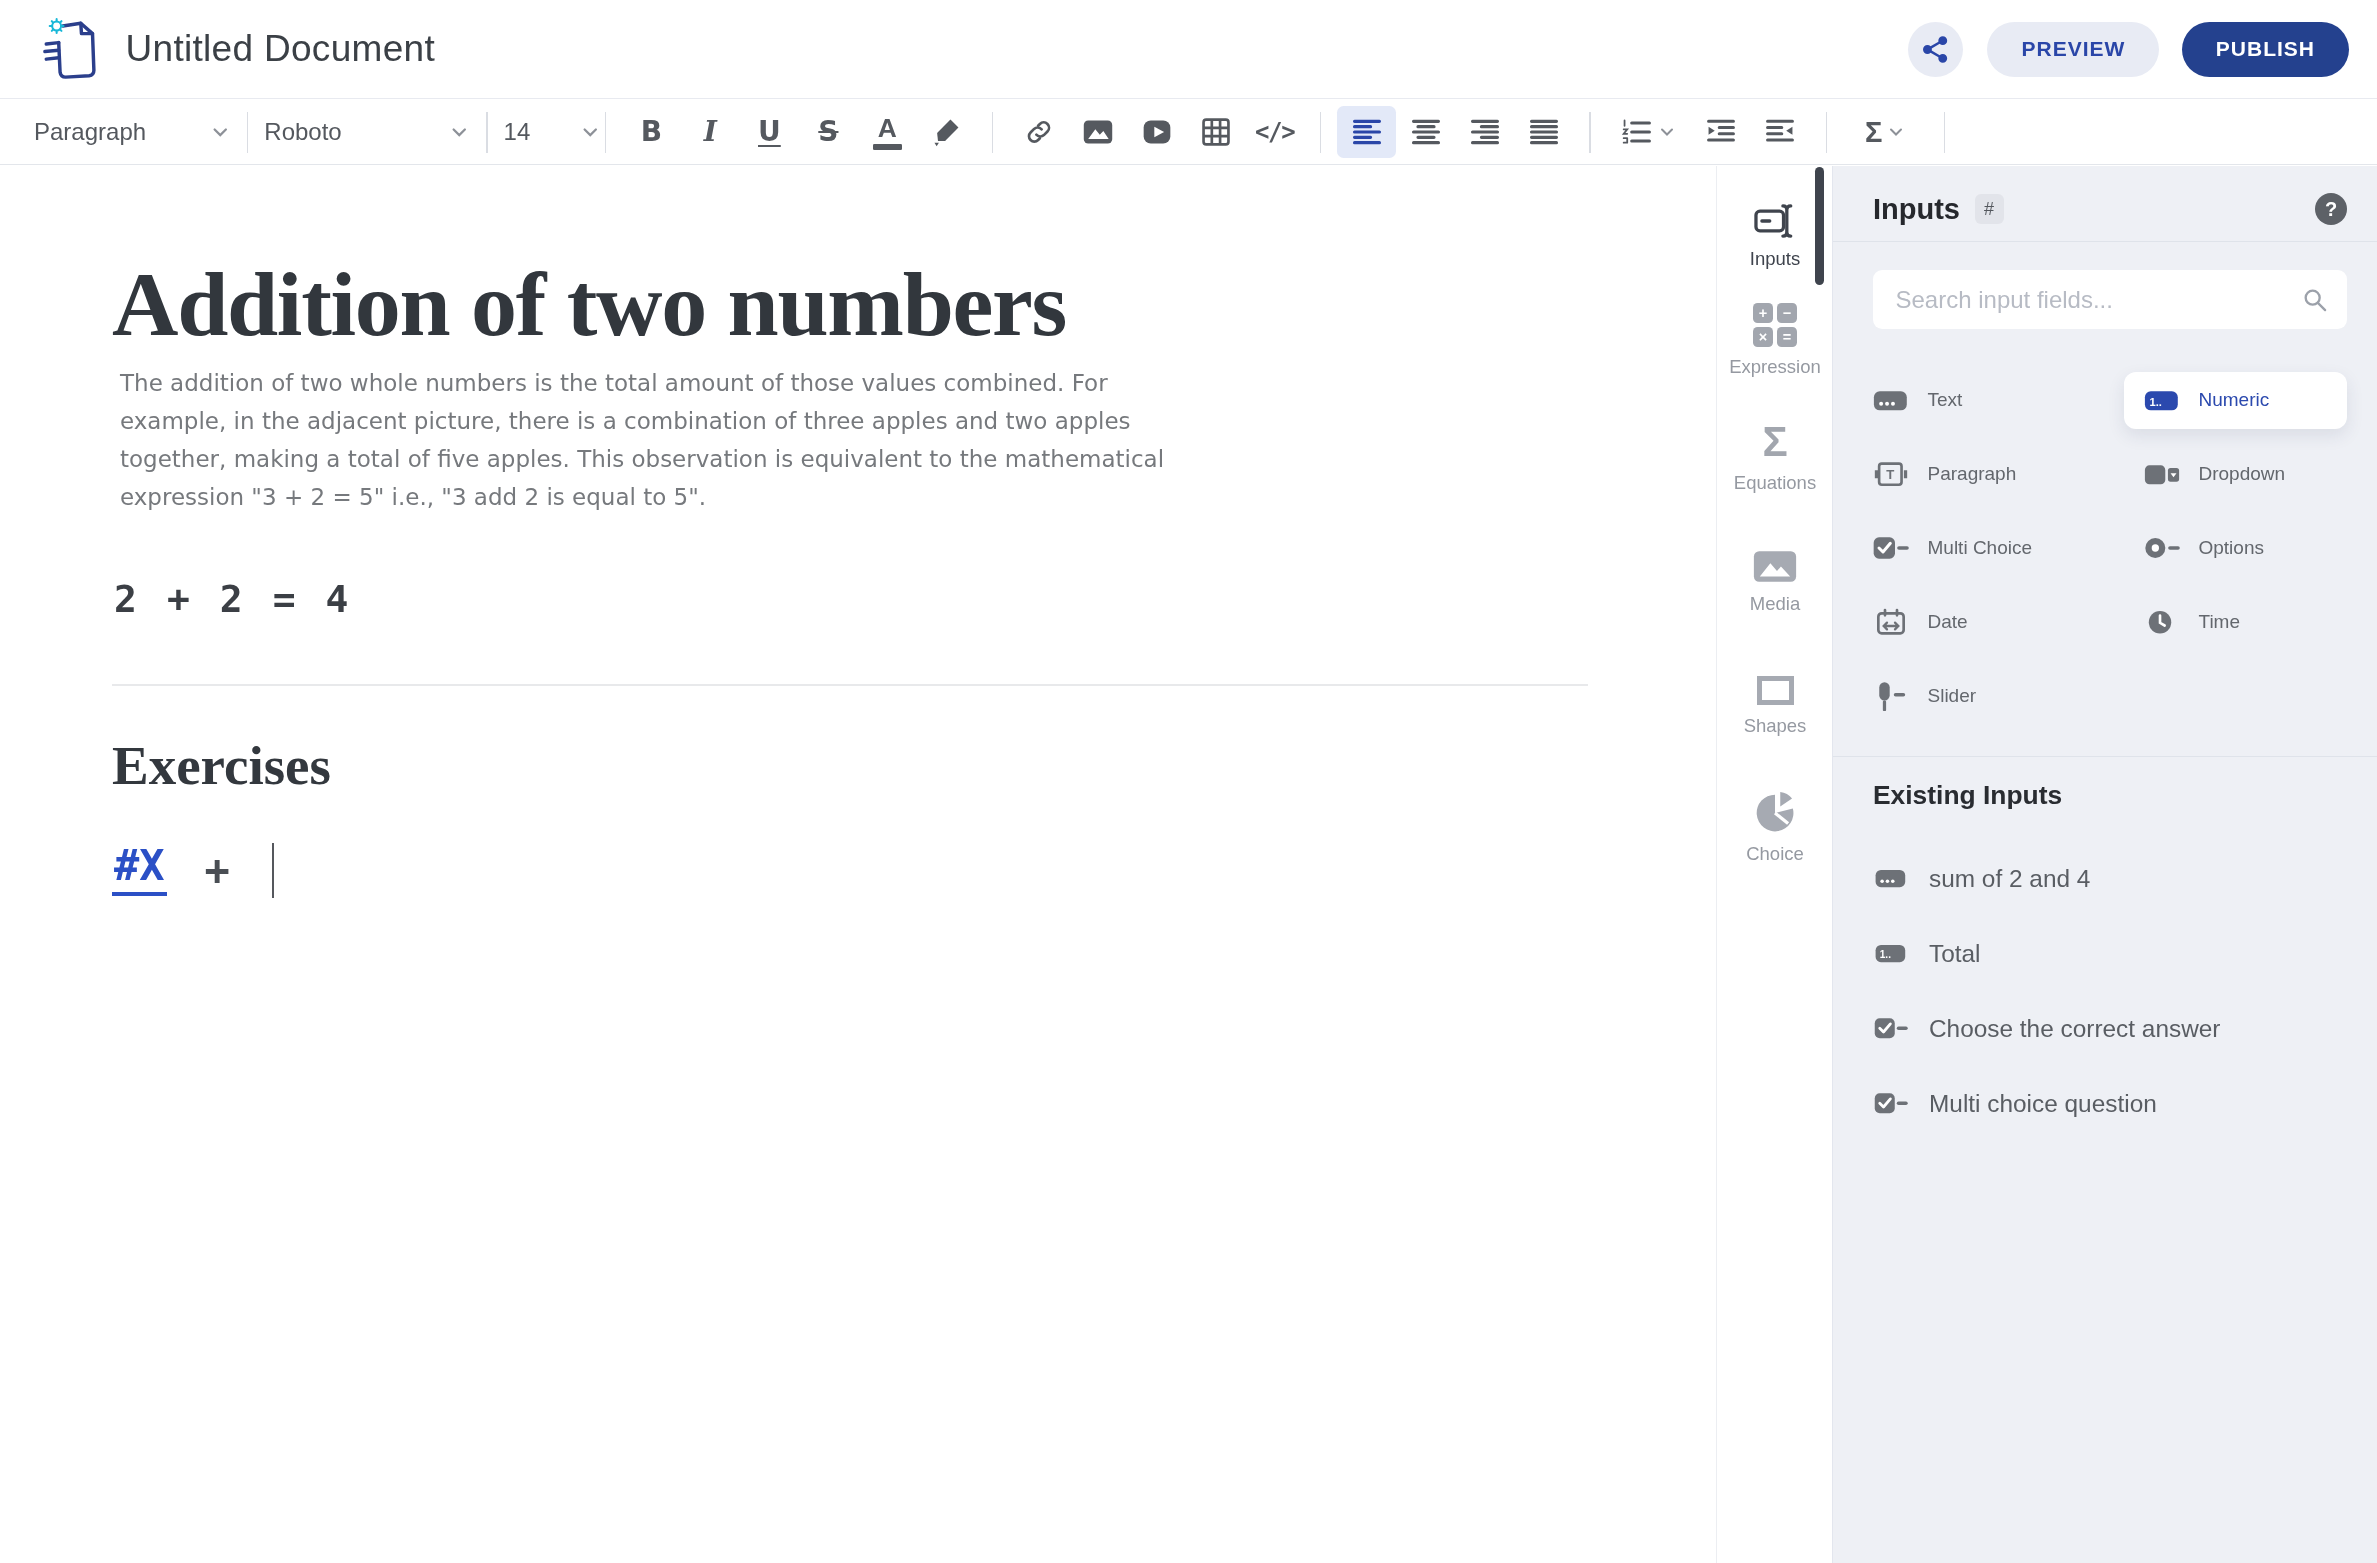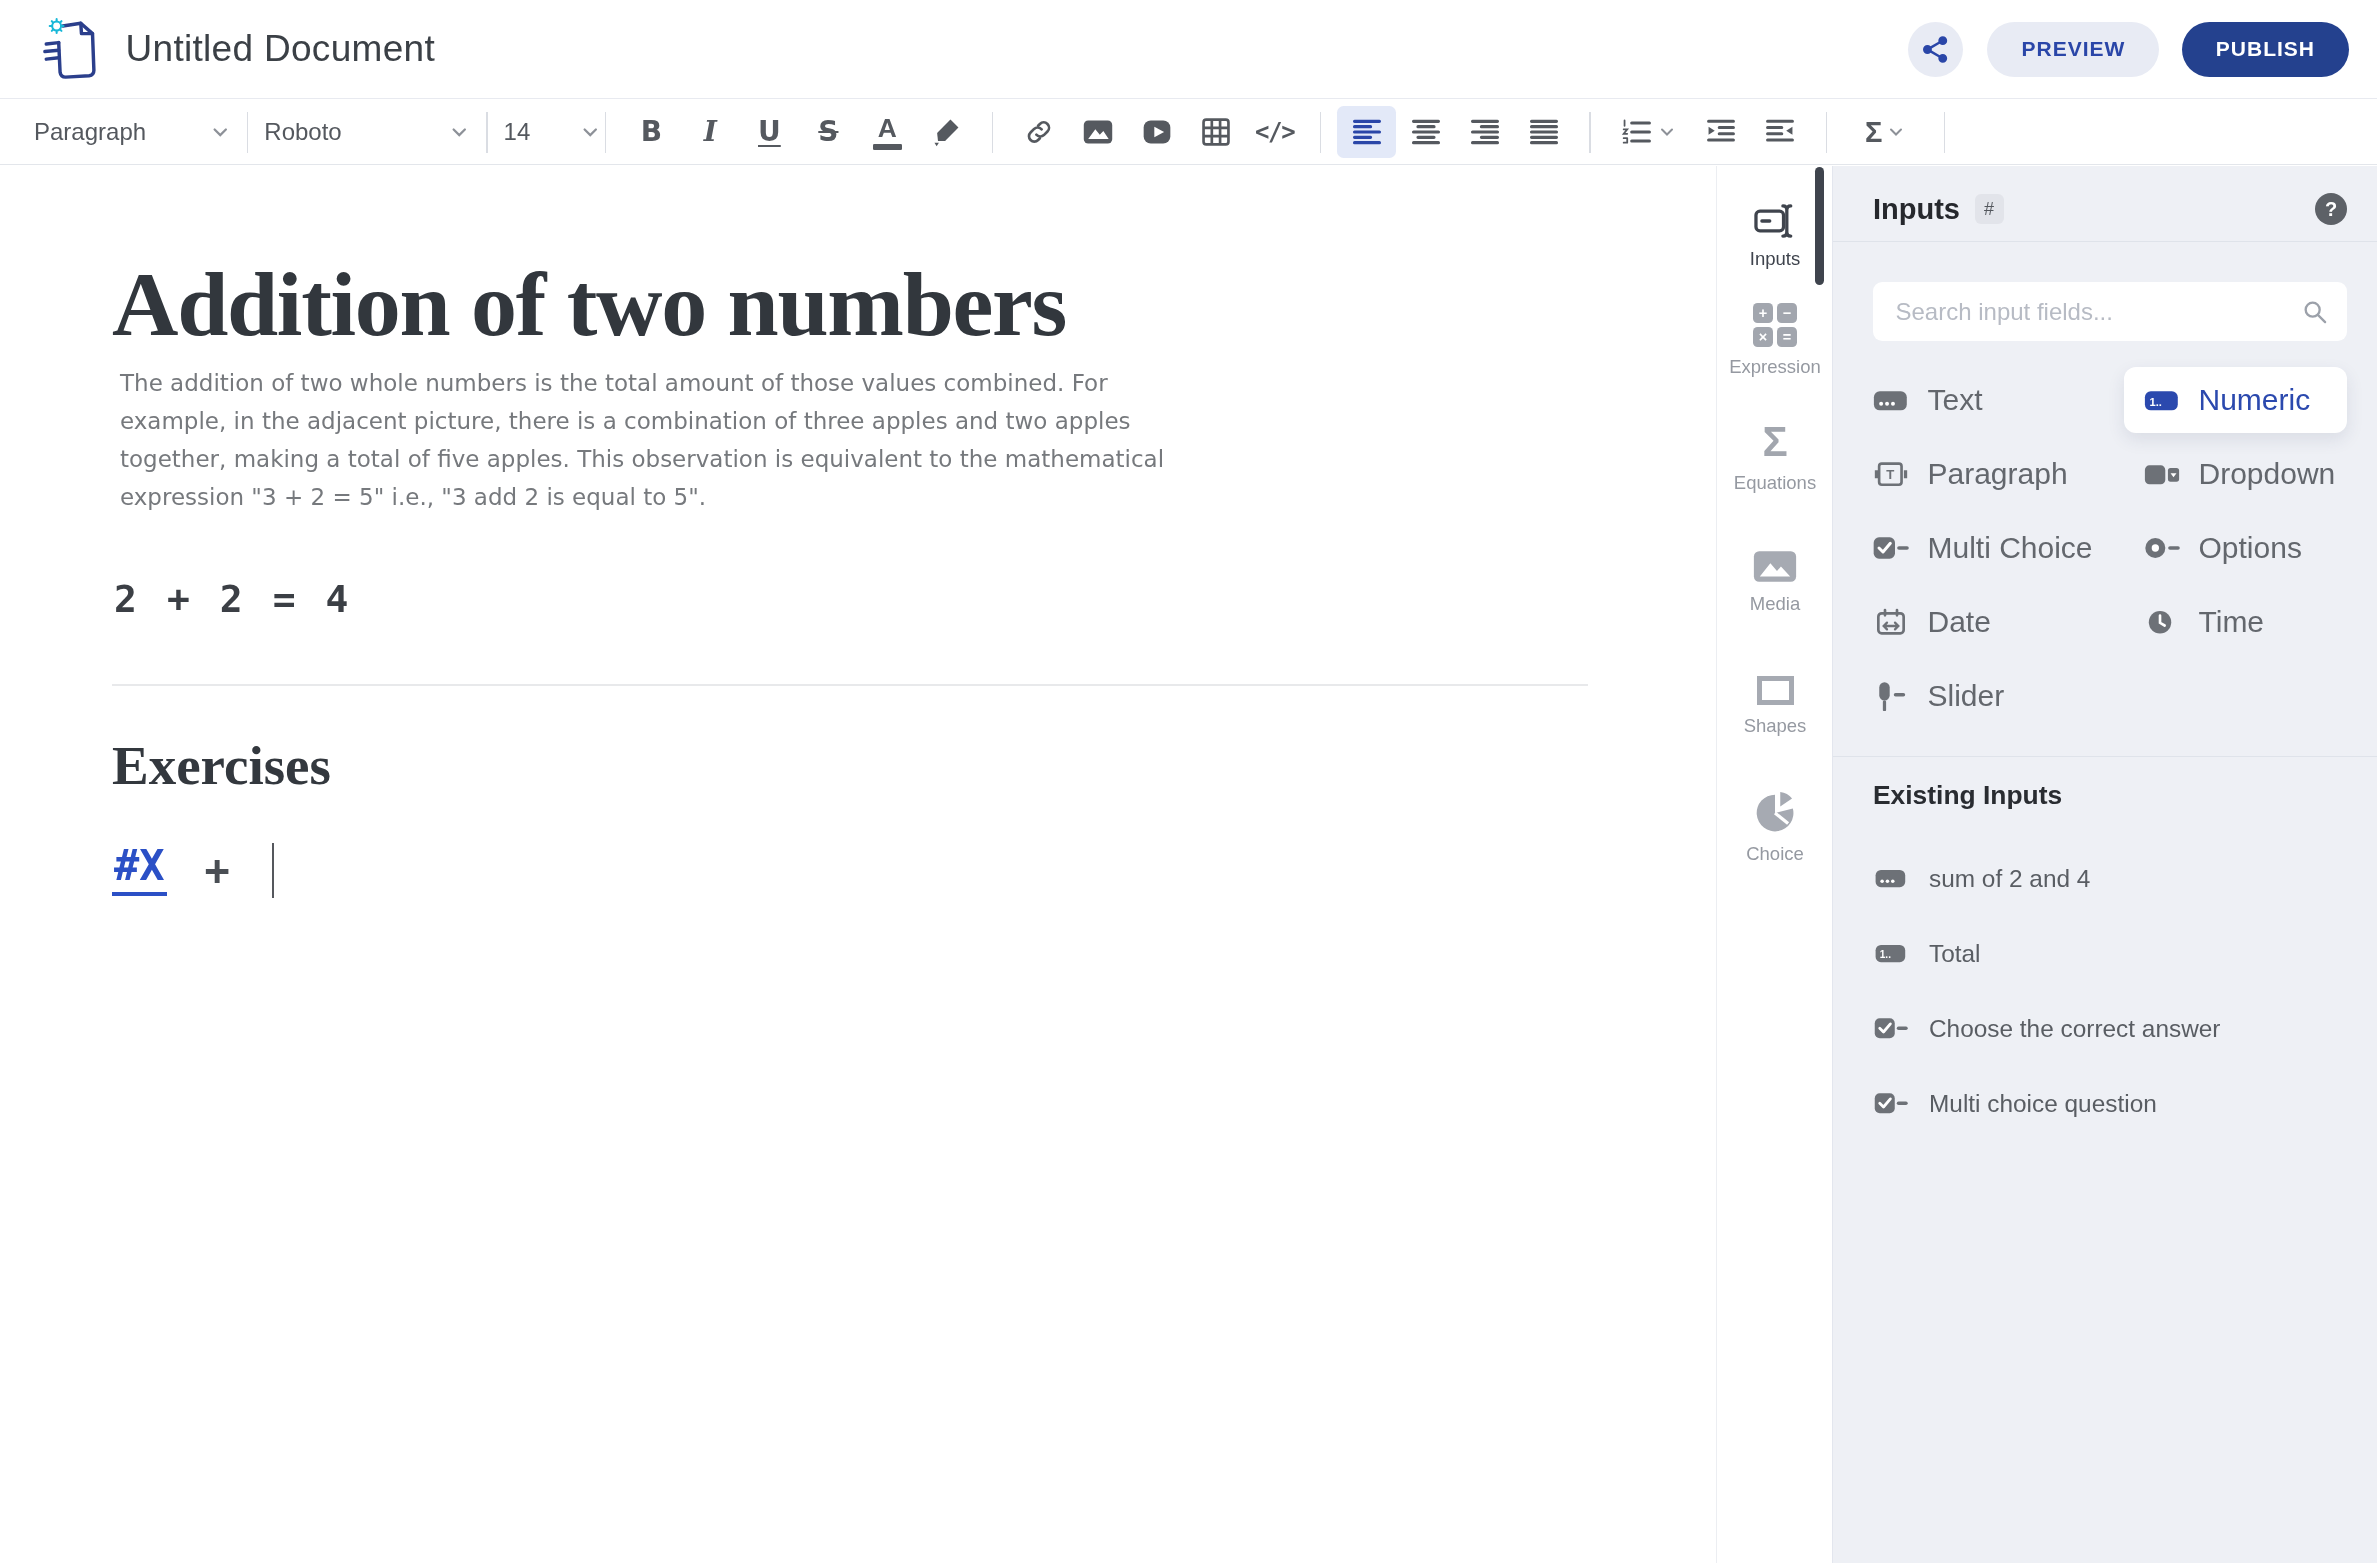--- a/index.html
+++ b/index.html
@@ -122,36 +122,36 @@
   .hash-badge {
     margin-left:14.5px; min-width:29px; height:30px; padding:0 6.6px; background:#e2e4ea; border-radius:6px;
     color:#53575d; font-size:18px; display:flex; align-items:center; justify-content:center;
   }
   .help-btn {
     width:32px; height:32px; border-radius:50%; background:#5d6167; color:#fff; border:none;
     font-size:20px; font-weight:700; cursor:pointer; display:flex; align-items:center; justify-content:center;
   }
   .panel-divider { position:absolute; left:0; right:0; top:75px; height:1.3px; background:#dfe3ea; }
   .search-box {
-    position:absolute; top:116px; left:40px; right:30px; height:59px; background:#fff; border-radius:9.2px;
+    position:absolute; top:104px; left:40px; right:30px; height:59px; background:#fff; border-radius:9.2px;
     display:flex; align-items:center; padding:0 18.5px 0 22.5px;
   }
   .search-box input {
     flex:1; border:none; outline:none; font-size:24px; color:#4a4e54; background:transparent;
     font-family:"Liberation Sans","DejaVu Sans",sans-serif;
   }
   .search-box input::placeholder { color:#b7bbc4; }
   .search-icon { width:28px; height:28px; color:#9ca1aa; }
 
   .type-grid {
     position:absolute; top:197px; left:40px; right:30px;
     display:grid; grid-template-columns:271px 1fr; grid-auto-rows:74px; align-items:center;
   }
   .type-item { display:flex; align-items:center; gap:18.5px; cursor:pointer; color:#6d7177; }
-  .type-item .lbl { font-size:30px; color:#63676d;text-align:right; }
+  .type-item .lbl { font-size:19px; color:#63676d;text-align:right; }
   .type-item.selected {
     background:#fff; border-radius:12px; box-shadow:0 6.6px 17px rgba(35,45,85,.10);
     padding:16px 0 16px 20px; margin:-16px 0 -16px -20px; color:#2b49ae;
   }
   .type-item.selected .lbl { color:#2b49ae; font-weight:500; }
   .t-icon { width:36px; flex:none; }
 
   .panel-divider2 { position:absolute; left:0; right:0; top:590px; height:1.3px; background:#dfe3ea; }
   .existing-title { position:absolute; top:614px; left:40px; font-size:26.4px; font-weight:700; color:#292c31; }
   .existing-list { position:absolute; top:675px; left:40px; right:30px; }

